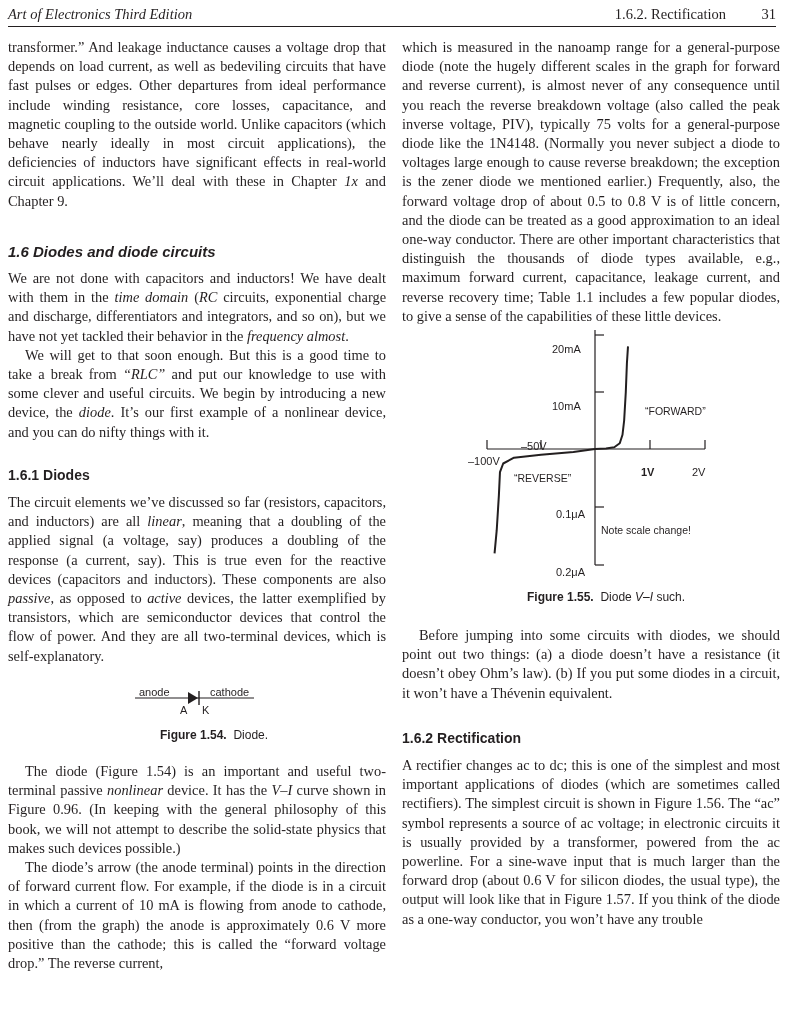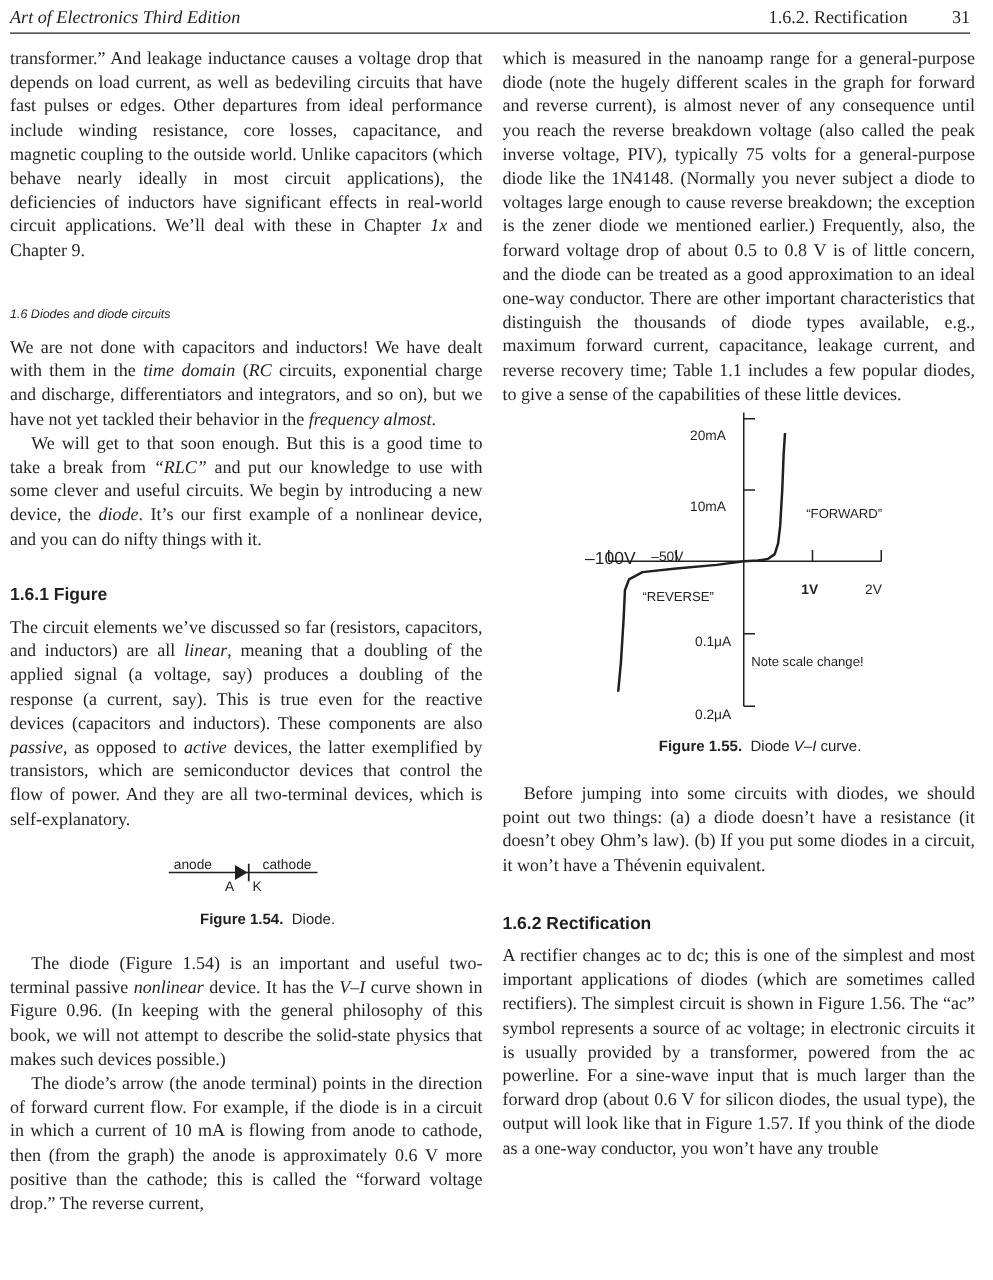--- a/index.html
+++ b/index.html
@@ -7,21 +7,21 @@
          font-family: "Liberation Serif", serif; }
   .header { position: absolute; left: 8px; right: 18px; top: 4px; height: 22px; border-bottom: 1px solid #231f20; font-size: 14.5px; }
   .header .left { position: absolute; left: 0; top: 2px; font-style: italic; text-align: right; }
   .header .sec { position: absolute; right: 50px; top: 2px; }
   .header .pg { position: absolute; right: 0; top: 2px; }
   .col { position: absolute; width: 378px; font-size: 14.4px; line-height: 19.2px; text-align: justify; }
   .col p { margin: 0; hyphens: none; }
   .col p.ind { text-indent: 17px; }
   .col-left { left: 8px; top: 38px; }
   .col-right { left: 402px; top: 38px; }
-  .h2 { font-family: "Liberation Sans", sans-serif; font-weight: normal; font-style: italic; font-size: 10px; margin: 0; }
+  .h2 { font-family: "Liberation Sans", sans-serif; font-weight: bold; font-style: italic; font-size: 15px; margin: 0; }
   .h3 { font-family: "Liberation Sans", sans-serif; font-weight: bold; font-size: 14px; margin: 0; }
   .i { font-style: italic; }
   .abs { position: absolute; }
   .fig-cap { font-family: "Liberation Sans", sans-serif; font-size: 12px; }
   .fig-cap b { font-weight: bold; padding-left: 24px; }
   .sans { font-family: "Liberation Sans", sans-serif; }
 </style>
 </head>
 <body>
 
@@ -35,21 +35,21 @@
   <p><span>transformer.” And leakage inductance causes a voltage drop that depends on load current, as well as bedeviling circuits that have fast pulses or edges. Other departures from ideal performance include winding resistance, core losses, capacitance, and magnetic coupling to the outside world. Unlike capacitors (which behave nearly ideally in most circuit applications), the deficiencies of inductors have significant effects in real-world circuit applications. We’ll deal with these in Chapter </span><span class="i">1x</span><span> and Chapter 9.</span></p>
 
   <div style="height:31px"></div>
   <p class="h2">1.6 Diodes and diode circuits</p>
   <div style="height:8px"></div>
 
   <p><span>We are not done with capacitors and inductors! We have dealt with them in the </span><span class="i">time domain</span><span> (</span><span class="i">RC</span><span> circuits, exponential charge and discharge, differentiators and integrators, and so on), but we have not yet tackled their behavior in the </span><span class="i">frequency almost</span><span>.</span></p>
   <p class="ind"><span>We will get to that soon enough. But this is a good time to take a break from </span><span class="i">“RLC”</span><span> and put our knowledge to use with some clever and useful circuits. We begin by introducing a new device, the </span><span class="i">diode</span><span>. It’s our first example of a nonlinear device, and you can do nifty things with it.</span></p>
 
   <div style="height:24px"></div>
-  <p class="h3">1.6.1 Figure</p>
+  <p class="h3">1.6.1 Diodes</p>
   <div style="height:8px"></div>
 
   <p><span>The circuit elements we’ve discussed so far (resistors, capacitors, and inductors) are all </span><span class="i">linear</span><span>, meaning that a doubling of the applied signal (a voltage, say) produces a doubling of the response (a current, say). This is true even for the reactive devices (capacitors and inductors). These components are also </span><span class="i">passive</span><span>, as opposed to </span><span class="i">active</span><span> devices, the latter exemplified by transistors, which are semiconductor devices that control the flow of power. And they are all two-terminal devices, which is self-explanatory.</span></p>
 
   <div style="position:relative; height:96px;">
     <svg width="378" height="96" style="position:absolute; left:0; top:0;">
       <line x1="127" y1="32" x2="246" y2="32" stroke="#231f20" stroke-width="1.2"></line>
       <polygon points="180,26 180,38 190,32" fill="#231f20"></polygon>
       <line x1="191" y1="25" x2="191" y2="39" stroke="#231f20" stroke-width="1.4"></line>
     </svg>
@@ -77,30 +77,30 @@
         <line x1="193" y1="239" x2="202" y2="239" stroke="#231f20" stroke-width="1.2" fill="none"></line>
         <line x1="85" y1="114" x2="85" y2="123" stroke="#231f20" stroke-width="1.2" fill="none"></line>
         <line x1="139" y1="114" x2="139" y2="123" stroke="#231f20" stroke-width="1.2" fill="none"></line>
         <line x1="248" y1="114" x2="248" y2="123" stroke="#231f20" stroke-width="1.2" fill="none"></line>
         <line x1="303" y1="114" x2="303" y2="123" stroke="#231f20" stroke-width="1.2" fill="none"></line>
         <polyline points="193,123 204,122.43 212.25,121.29 217.75,117.3 220.5,108.75 222.15,94.5 223.8,66 224.9,37.5 226,20.39999999999999" stroke="#231f20" stroke-width="2" fill="none" stroke-linejoin="round"></polyline>
         <polyline points="193,123 171.4,125.9 139,128.8 112,131.7 101.19999999999999,137.5 97.96,146.2 96.88,169.4 94.72,204.2 92.55999999999999,227.39999999999998" stroke="#231f20" stroke-width="2" fill="none" stroke-linejoin="round"></polyline>
       </svg>
     <span class="abs sans" style="left:150px; top:14px; font-size:11px;">20mA</span>
     <span class="abs sans" style="left:150px; top:71px; font-size:11px;">10mA</span>
-    <span class="abs sans" style="left:66px; top:111px; font-size:14px;">–100V</span>
+    <span class="abs sans" style="left:66px; top:126px; font-size:11px;">–100V</span>
     <span class="abs sans" style="left:119px; top:111px; font-size:11px;">–50V</span>
     <span class="abs sans" style="left:239px; top:137px; font-size:11px;font-weight:bold;">1V</span>
     <span class="abs sans" style="left:290px; top:137px; font-size:11px;">2V</span>
     <span class="abs sans" style="left:154px; top:179px; font-size:11px;">0.1μA</span>
     <span class="abs sans" style="left:154px; top:237px; font-size:11px;">0.2μA</span>
     <span class="abs sans" style="left:243px; top:76px; font-size:10.5px;">“FORWARD”</span>
     <span class="abs sans" style="left:112px; top:143px; font-size:10.5px;">“REVERSE”</span>
     <span class="abs sans" style="left:199px; top:195px; font-size:10.5px;">Note scale change!</span>
-    <span class="abs fig-cap" style="left:101px; top:262px;"><b>Figure 1.55.</b>&nbsp; <span>Diode </span><span class="i">V–I</span><span> curve.</span></span>
+    <span class="abs fig-cap" style="left:101px; top:262px;"><b>Figure 1.55.</b>&nbsp; <span>Diode </span><span class="i">V–I</span><span> such.</span></span>
   </div>
 
   <p class="ind">Before jumping into some circuits with diodes, we should point out two things: (a) a diode doesn’t have a resistance (it doesn’t obey Ohm’s law). (b) If you put some diodes in a circuit, it won’t have a Thévenin equivalent.</p>
   <div style="height:26px"></div>
   <p class="h3">1.6.2 Rectification</p>
   <div style="height:8px"></div>
   <p>A rectifier changes ac to dc; this is one of the simplest and most important applications of diodes (which are sometimes called rectifiers). The simplest circuit is shown in Figure 1.56. The “ac” symbol represents a source of ac voltage; in electronic circuits it is usually provided by a transformer, powered from the ac powerline. For a sine-wave input that is much larger than the forward drop (about 0.6 V for silicon diodes, the usual type), the output will look like that in Figure 1.57. If you think of the diode as a one-way conductor, you won’t have any trouble</p>
 </div>
 
 </body></html>

